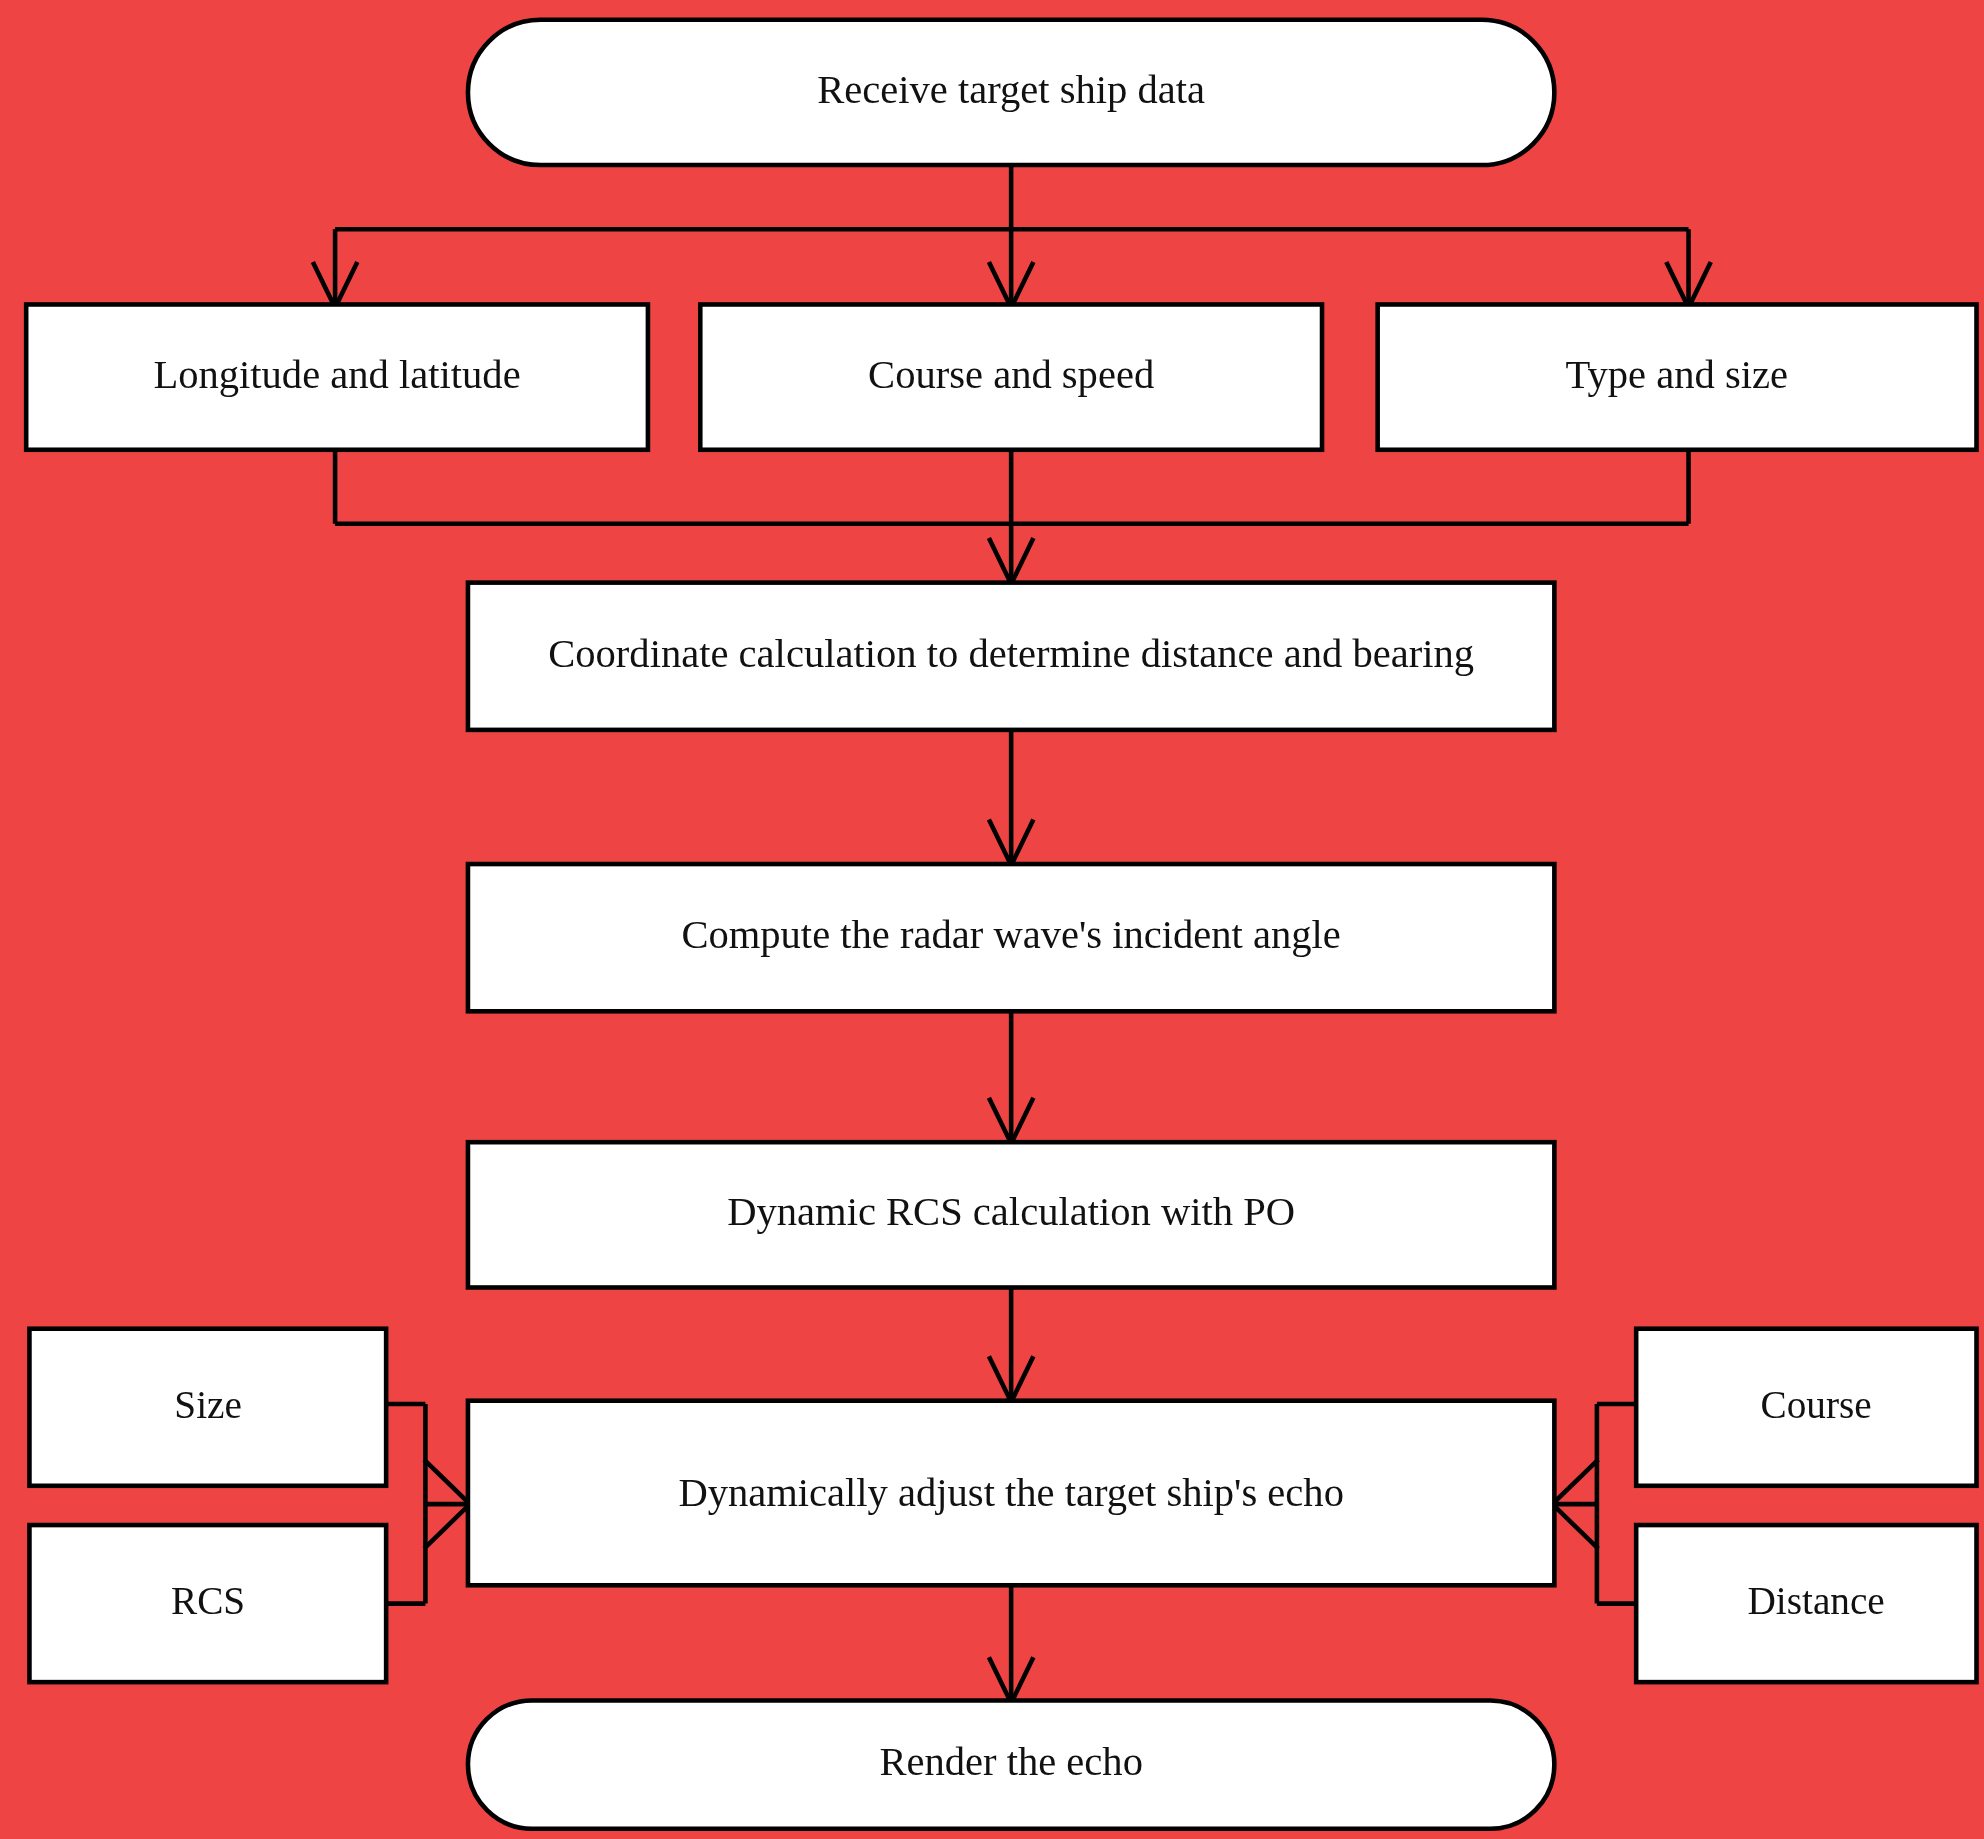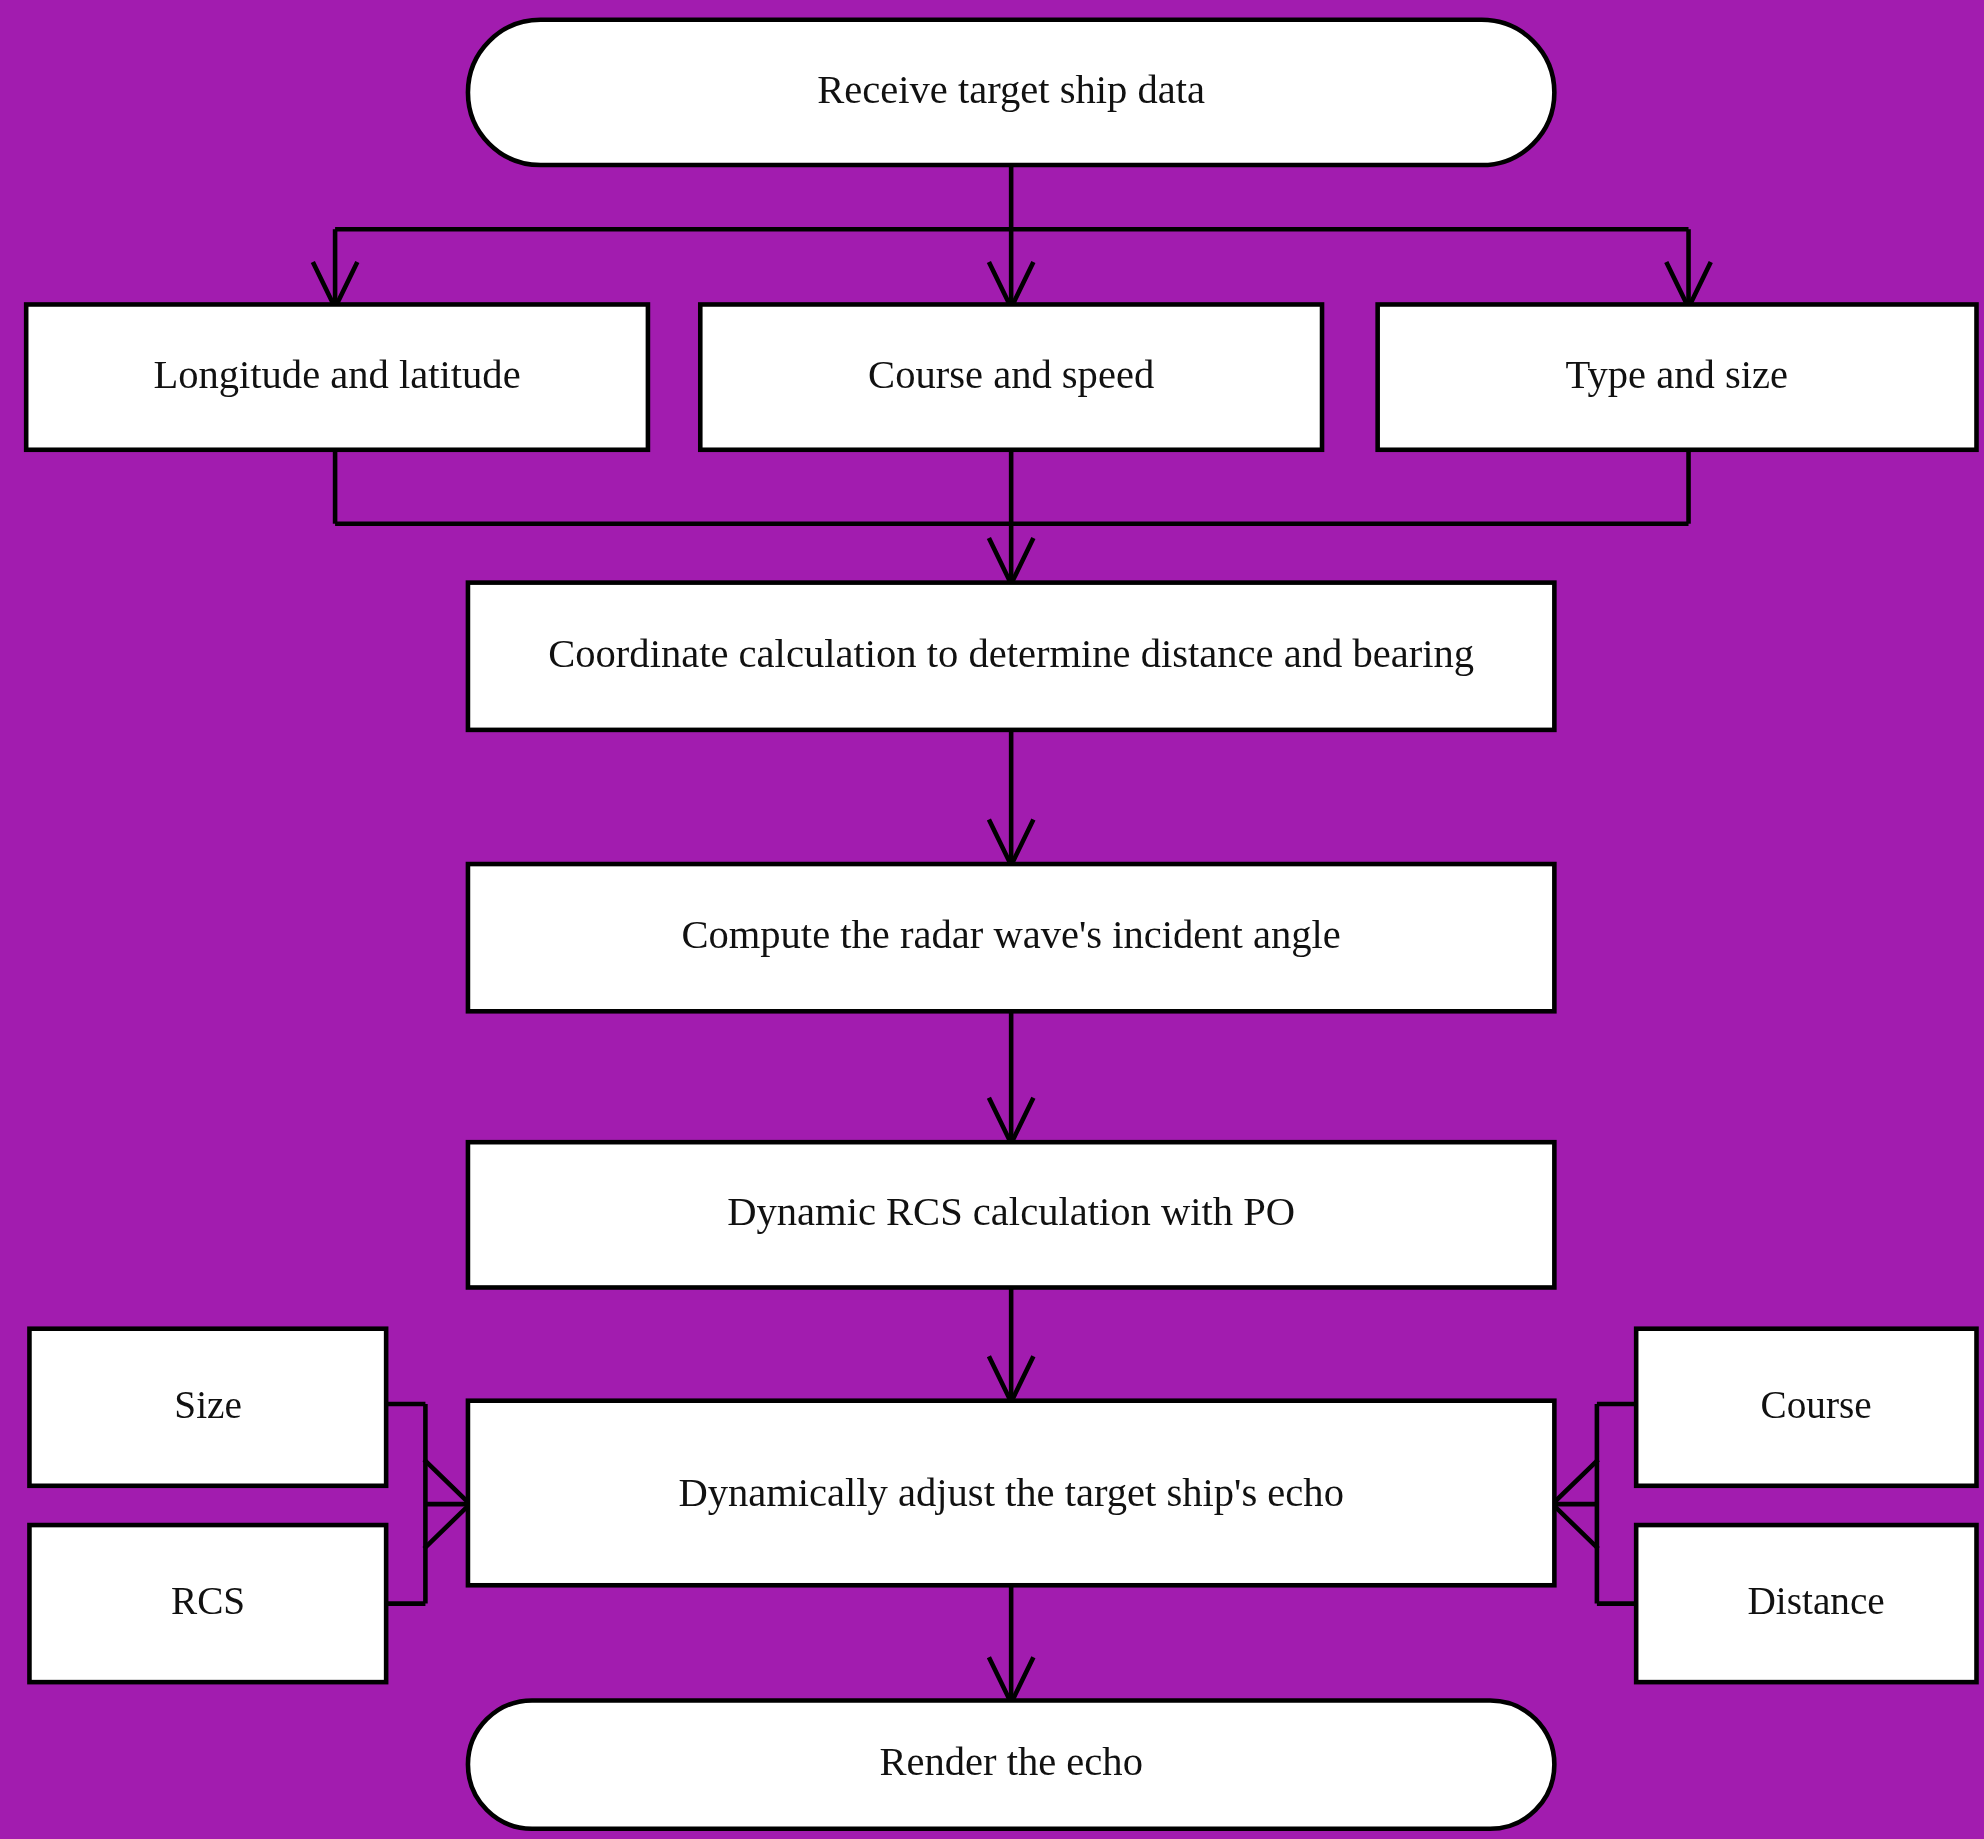--- a/index.html
+++ b/index.html
@@ -10,21 +10,21 @@
   body {
     width: 1985px;
     height: 1840px;
     font-family: "Liberation Serif", "DejaVu Serif", serif;
     overflow: hidden;
   }
   #flowchart-root {
     position: relative;
     width: 1985px;
     height: 1840px;
-    background: #a21caf;
+    background: #ef4444;
     text-align: right;
   }
   svg#flow-svg {
     position: absolute;
     top: 0;
     left: 0;
     width: 1985px;
     height: 1840px;
     display: block;
   }

